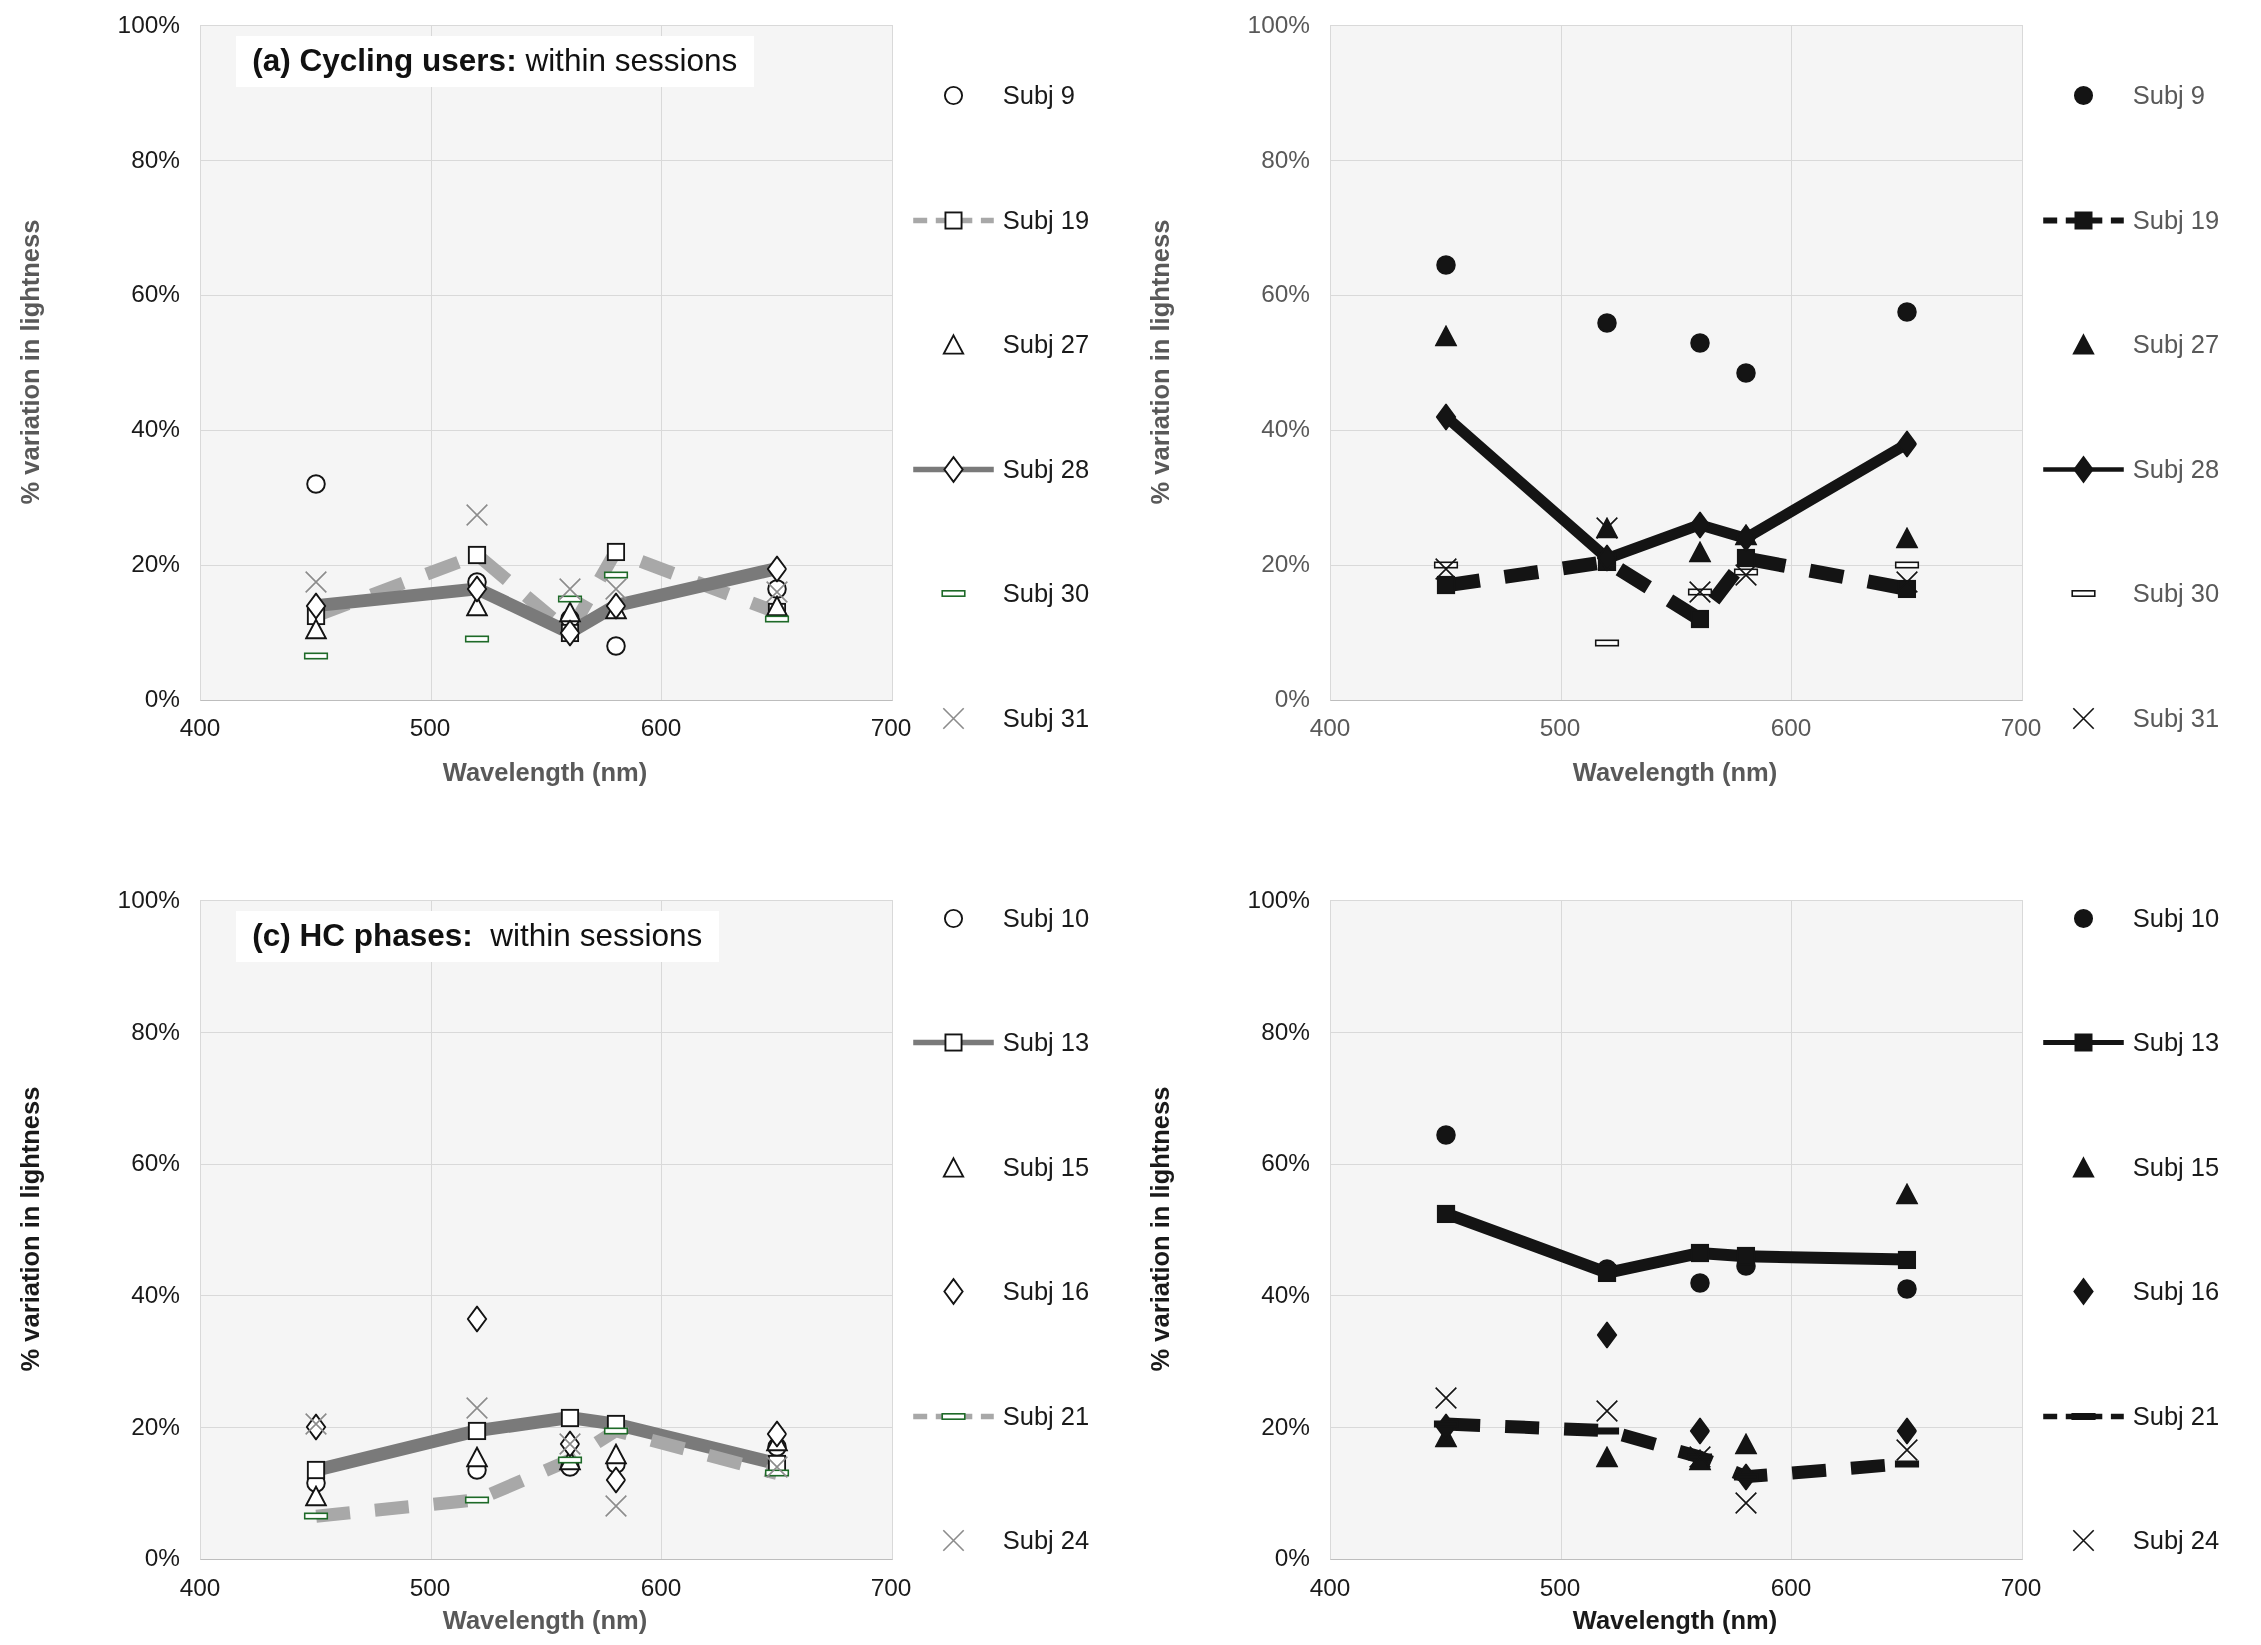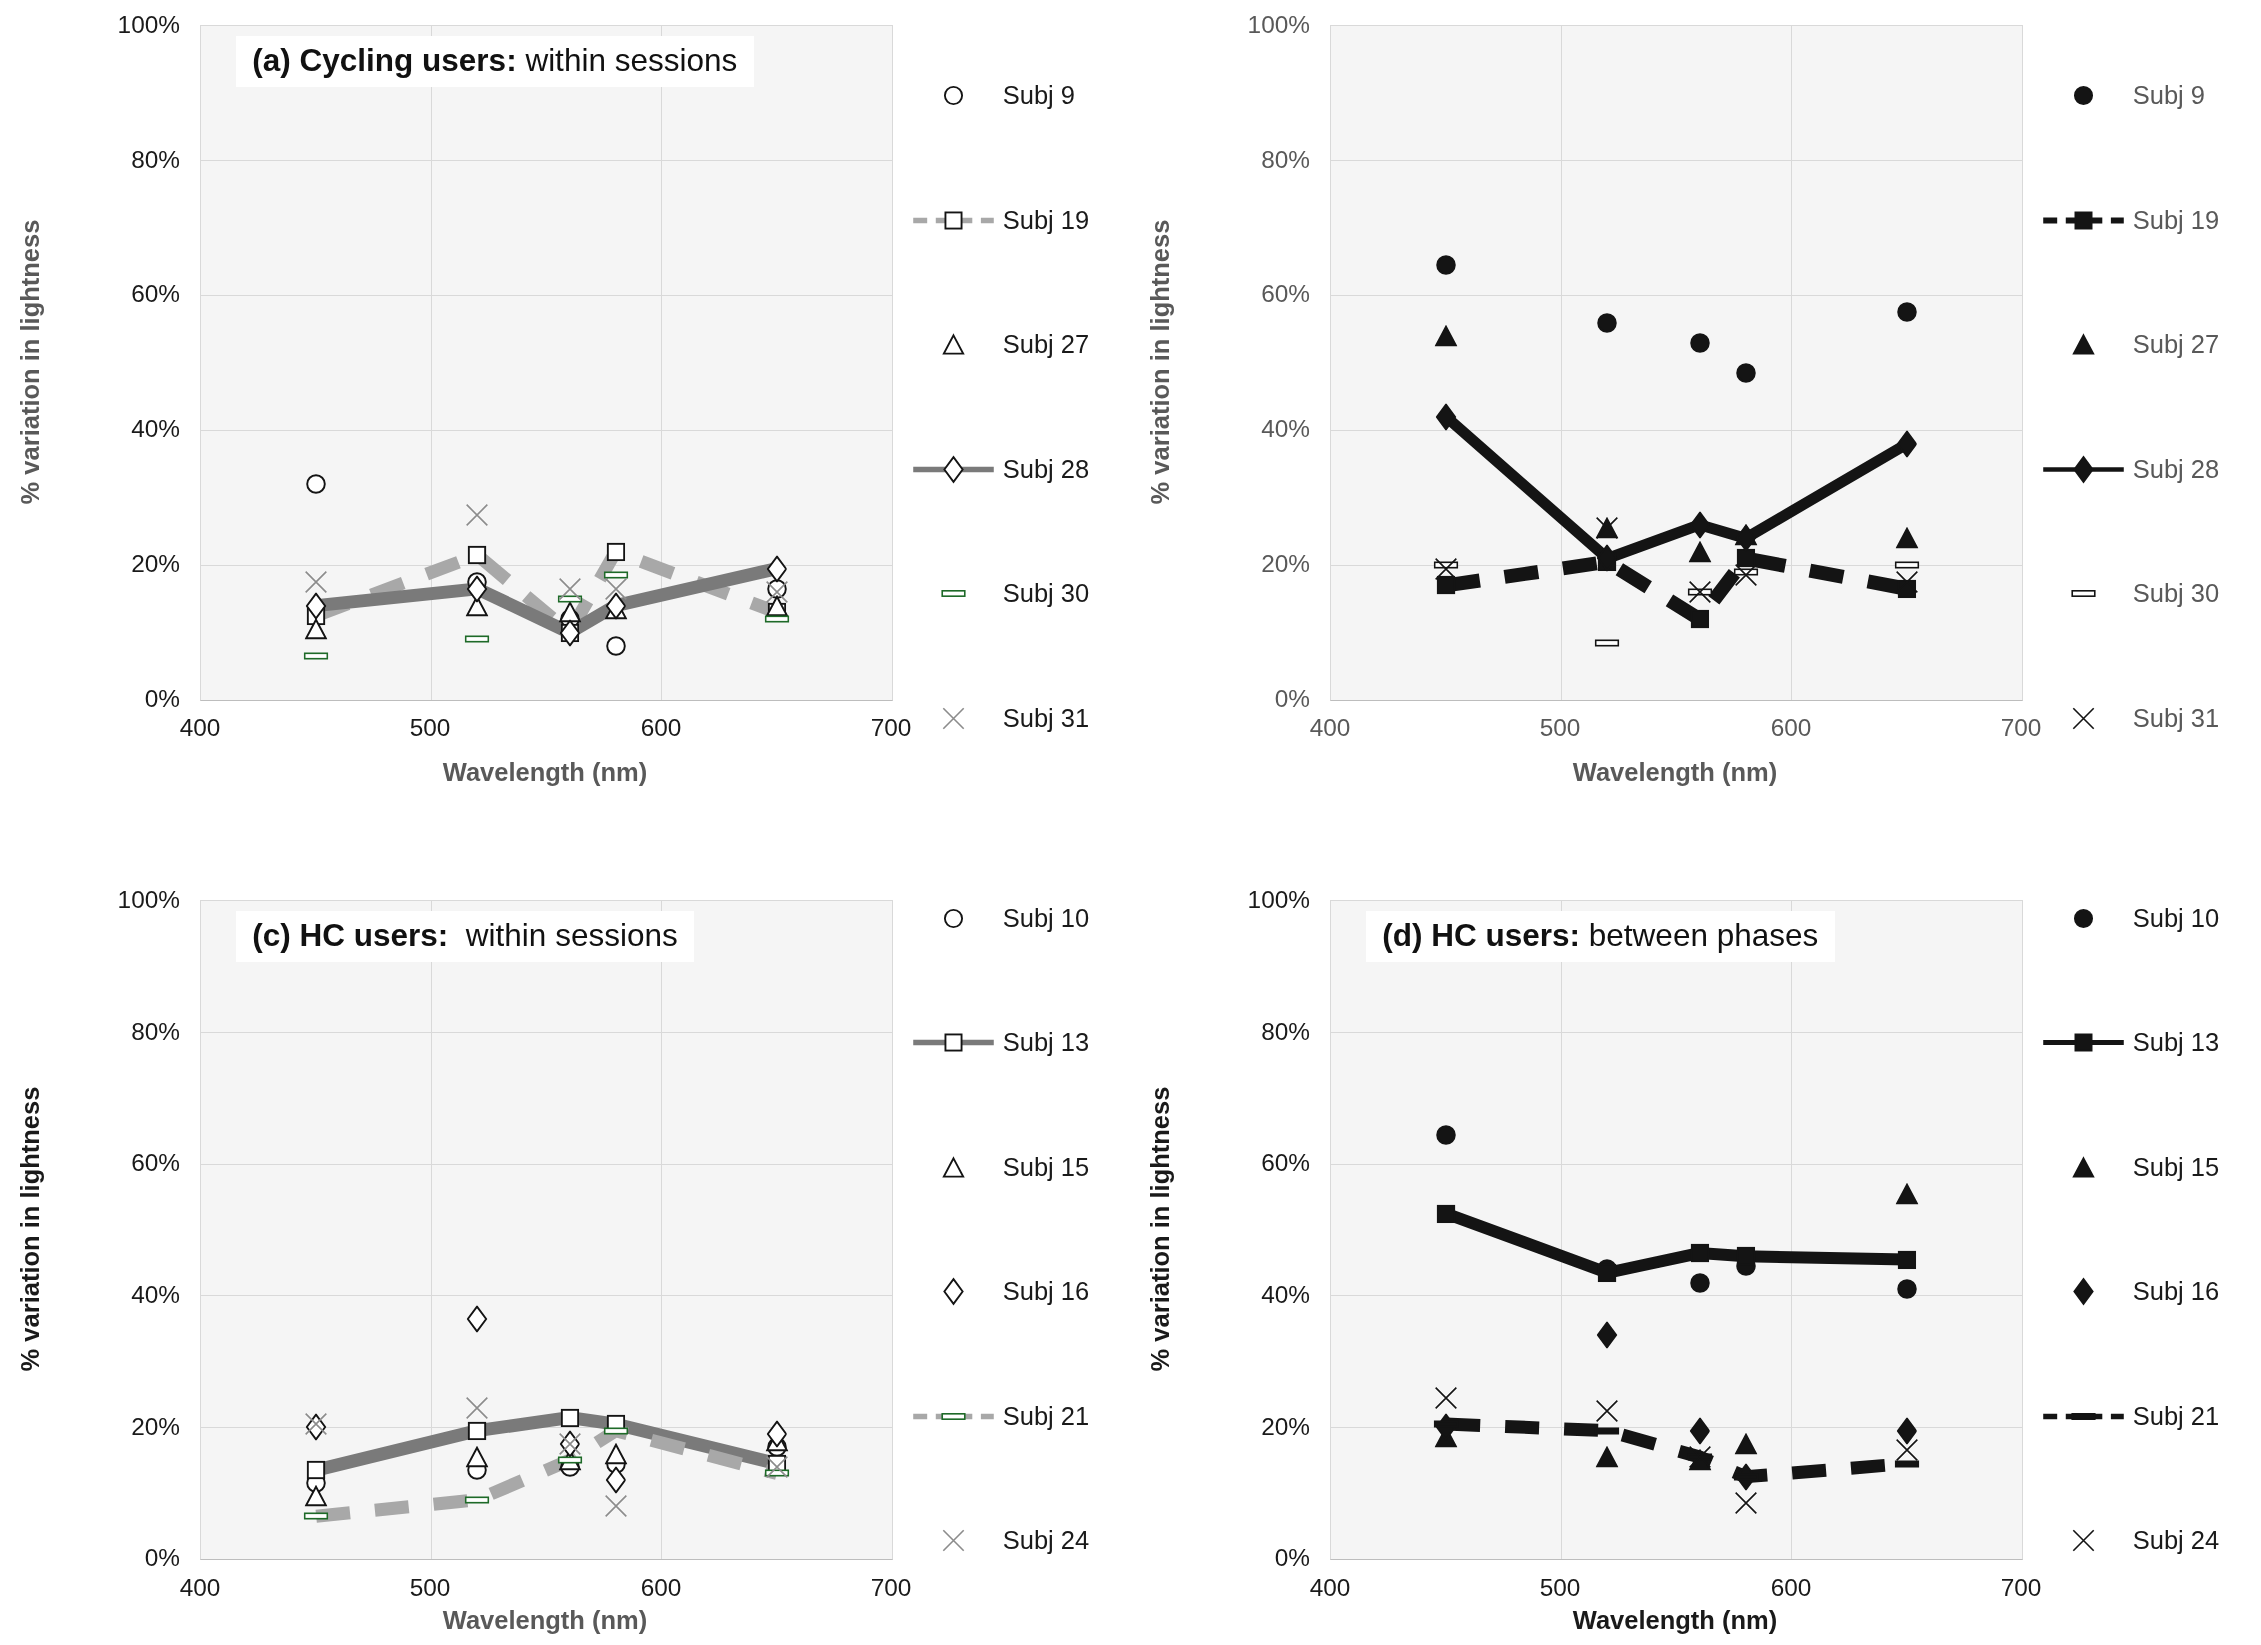--- a/index.html
+++ b/index.html
@@ -388,21 +388,21 @@
       <div class="ytick" style="top: 25px; color: rgb(89, 89, 89);">100%</div>
       <div class="xtick" style="left: 200px; top: 714px; color: rgb(89, 89, 89);">400</div>
       <div class="xtick" style="left: 430px; top: 714px; color: rgb(89, 89, 89);">500</div>
       <div class="xtick" style="left: 661px; top: 714px; color: rgb(89, 89, 89);">600</div>
       <div class="xtick" style="left: 891px; top: 714px; color: rgb(89, 89, 89);">700</div>
     </div>
 
   <div class="panel row2">
     <div class="ylabel" style="color: rgb(26, 26, 26);">% variation in lightness</div>
     <div class="plot">
-      <div class="title-box"><span class="title-bold">(c) HC users:</span><span>  within sessions</span></div>
+      <div class="title-box"><span class="title-bold">(c) HC phases:</span><span>  within sessions</span></div>
     <div class="gl-h" style="top: calc(80% - 0.5px);"></div>
         <div class="gl-h" style="top: calc(60% - 0.5px);"></div>
         <div class="gl-h" style="top: calc(40% - 0.5px);"></div>
         <div class="gl-h" style="top: calc(20% - 0.5px);"></div>
         <div class="gl-v" style="left: calc(33.3333% - 0.5px);"></div>
         <div class="gl-v" style="left: calc(66.6667% - 0.5px);"></div>
         <svg class="lines" viewBox="0 0 1000 1000" preserveAspectRatio="none" xmlns="http://www.w3.org/2000/svg">
           <polyline points="166.7,865.0 400.0,805.0 533.3,785.0 600.0,795.0 833.3,855.0" fill="none" stroke="#7a7a7a" stroke-width="13" vector-effect="non-scaling-stroke"></polyline>
           <polyline points="166.7,935.0 400.0,910.0 533.3,850.0 600.0,805.0 833.3,870.0" fill="none" stroke="#a8a8a8" stroke-width="13" vector-effect="non-scaling-stroke" stroke-dasharray="34 25"></polyline>
         </svg>
@@ -558,21 +558,20 @@
       <div class="ytick" style="top: 77px; color: rgb(26, 26, 26);">100%</div>
       <div class="xtick" style="left: 200px; top: 751px; color: rgb(26, 26, 26);">400</div>
       <div class="xtick" style="left: 430px; top: 751px; color: rgb(26, 26, 26);">500</div>
       <div class="xtick" style="left: 661px; top: 751px; color: rgb(26, 26, 26);">600</div>
       <div class="xtick" style="left: 891px; top: 751px; color: rgb(26, 26, 26);">700</div>
     </div>
 
   <div class="panel row2">
     <div class="ylabel" style="color: rgb(26, 26, 26);">% variation in lightness</div>
     <div class="plot">
-      <div class="title-box"><span class="title-bold">(d) HC users:</span><span> between phases</span></div>
     <div class="gl-h" style="top: calc(80% - 0.5px);"></div>
         <div class="gl-h" style="top: calc(60% - 0.5px);"></div>
         <div class="gl-h" style="top: calc(40% - 0.5px);"></div>
         <div class="gl-h" style="top: calc(20% - 0.5px);"></div>
         <div class="gl-v" style="left: calc(33.3333% - 0.5px);"></div>
         <div class="gl-v" style="left: calc(66.6667% - 0.5px);"></div>
         <svg class="lines" viewBox="0 0 1000 1000" preserveAspectRatio="none" xmlns="http://www.w3.org/2000/svg">
           <polyline points="166.7,475.0 400.0,565.0 533.3,535.0 600.0,540.0 833.3,545.0" fill="none" stroke="#141414" stroke-width="12" vector-effect="non-scaling-stroke"></polyline>
           <polyline points="166.7,795.0 400.0,805.0 533.3,845.0 600.0,875.0 833.3,855.0" fill="none" stroke="#141414" stroke-width="13" vector-effect="non-scaling-stroke" stroke-dasharray="34 25"></polyline>
         </svg>

